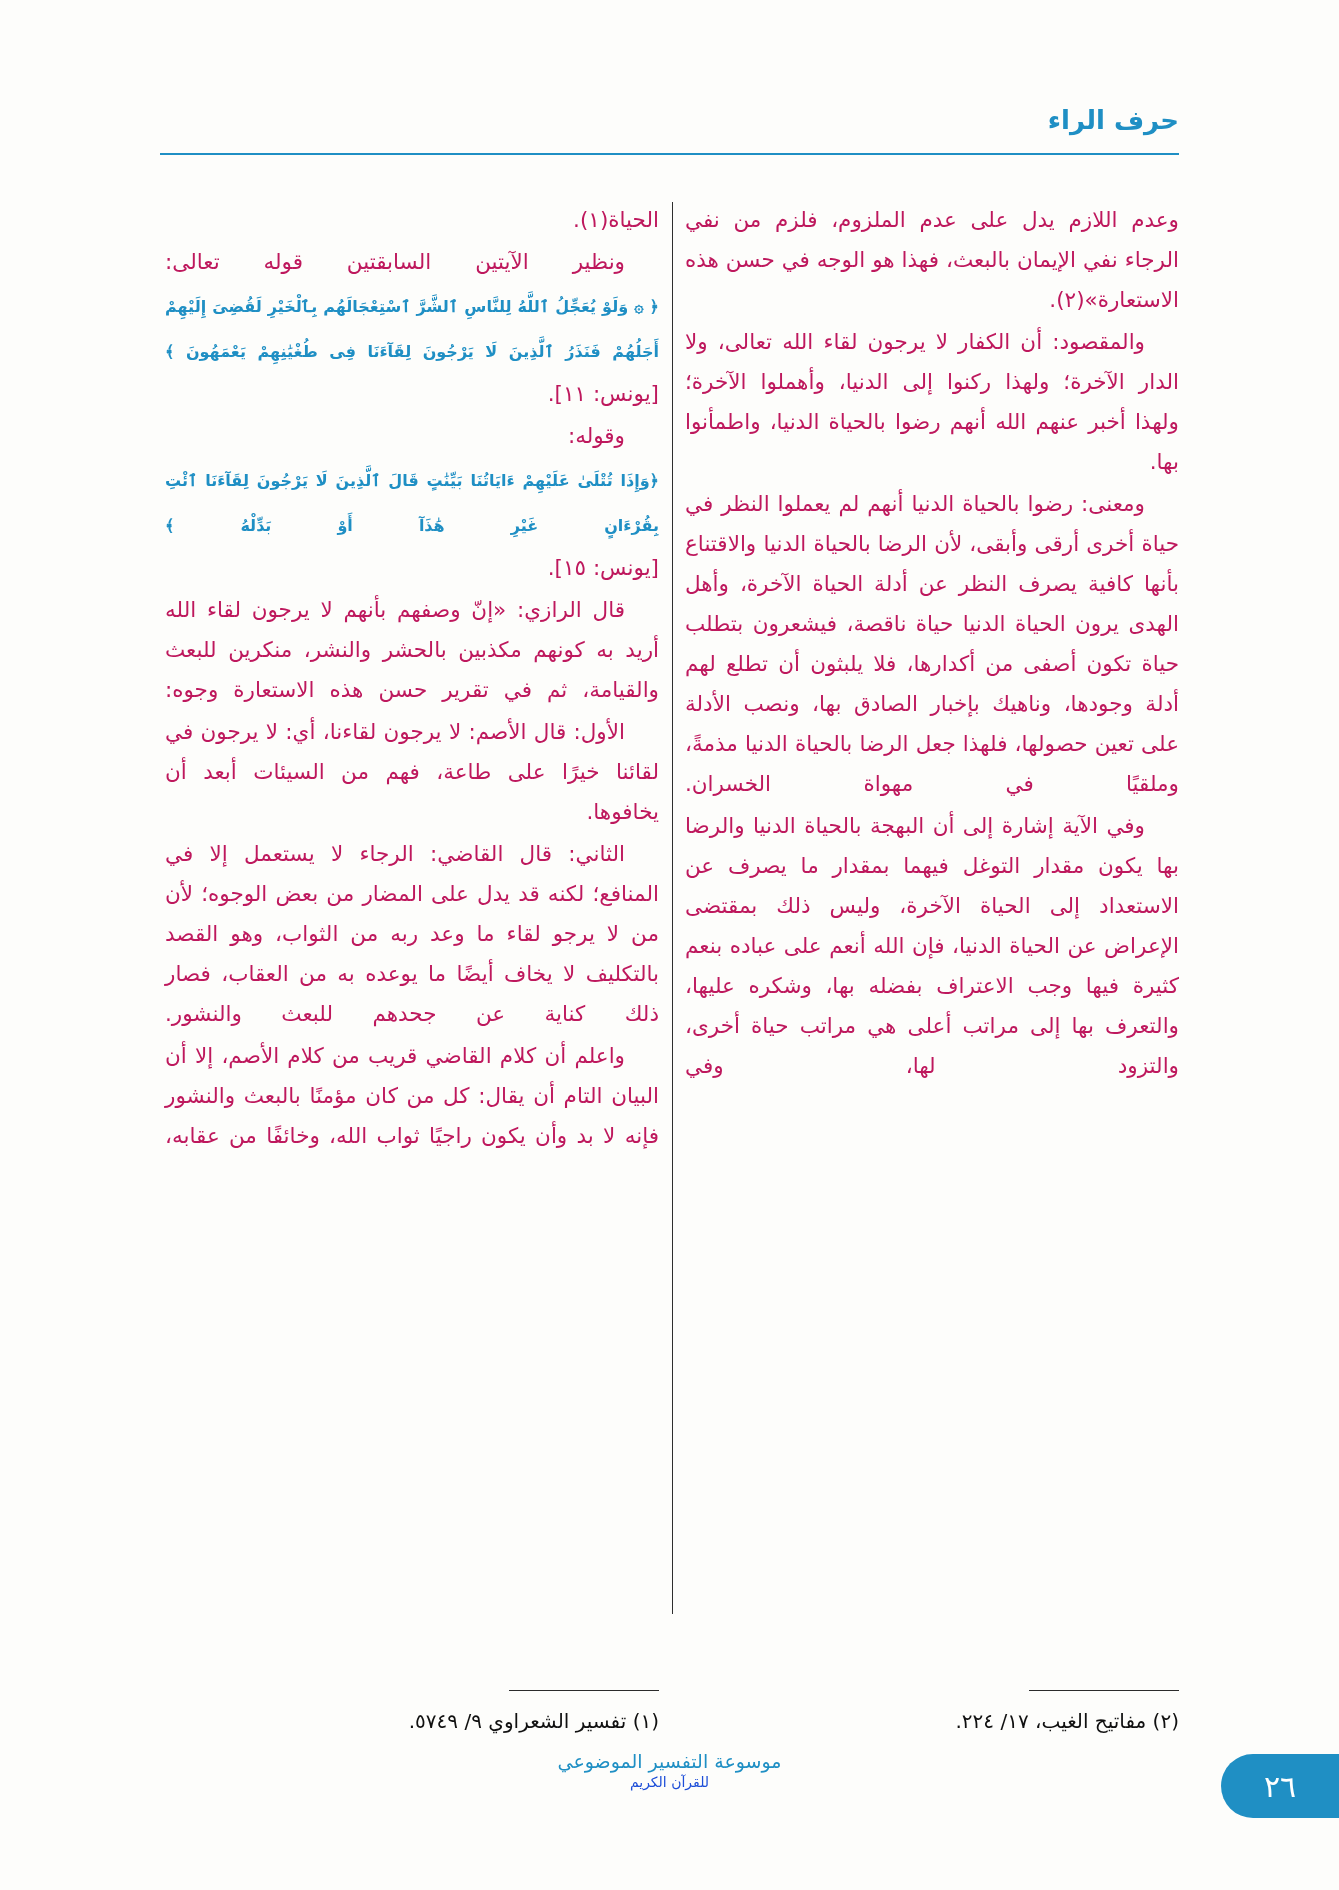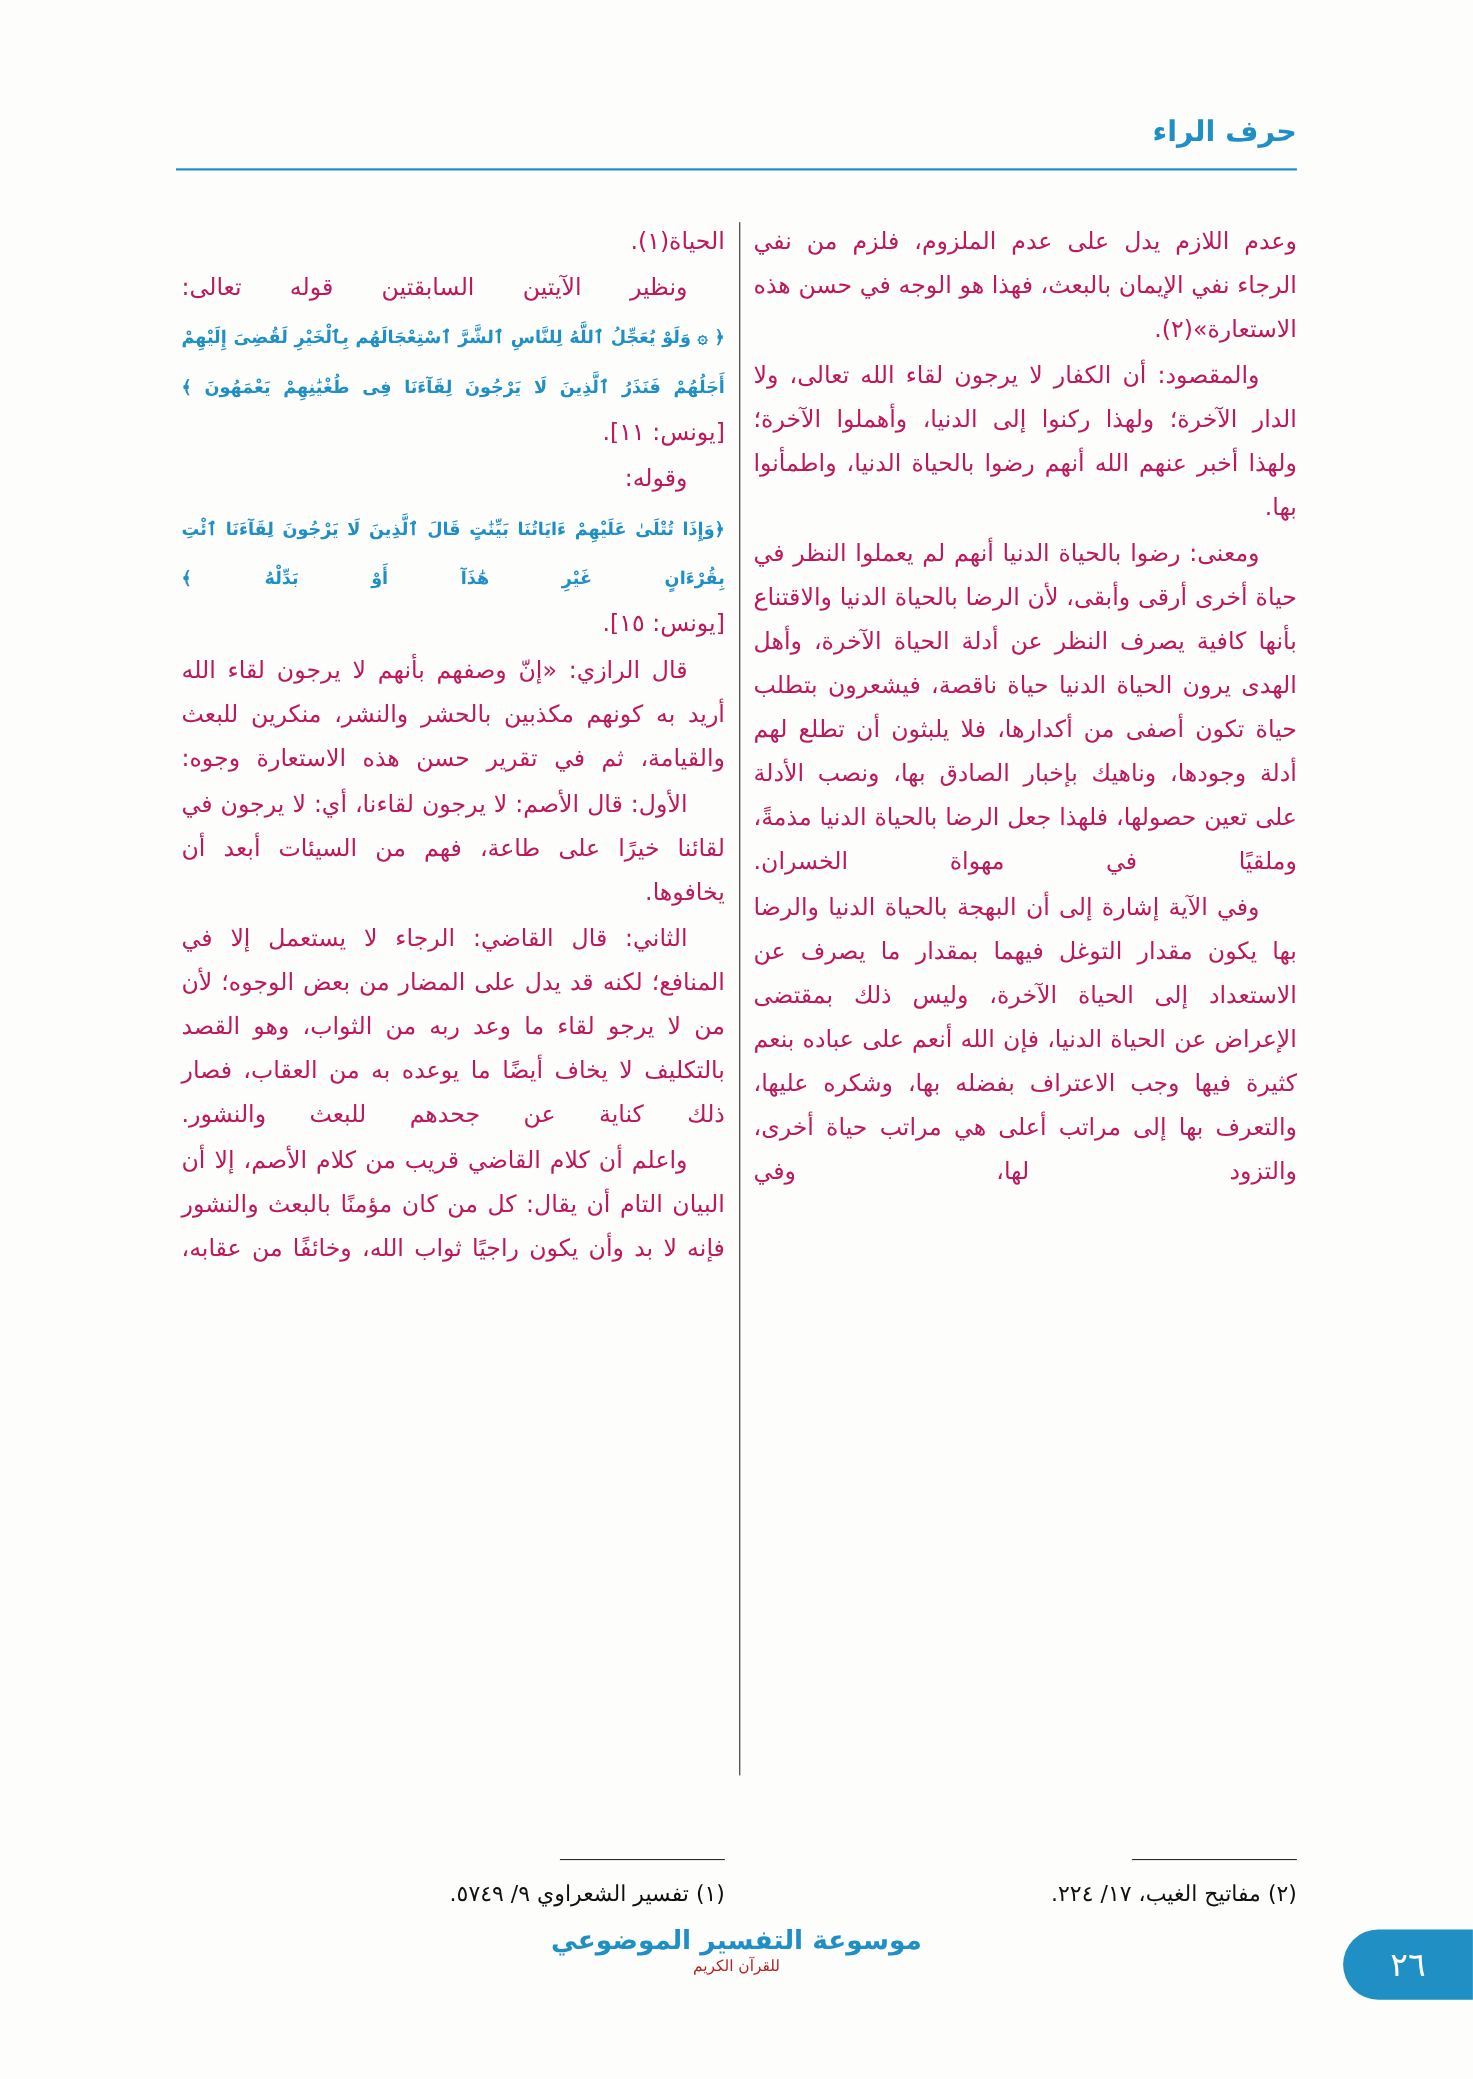--- a/index.html
+++ b/index.html
@@ -148,28 +148,28 @@
   .logo {
     position: absolute;
     left: 50%;
     transform: translateX(-50%);
     top: 10px;
     text-align: center;
     color: #1f8fc4;
     direction: rtl;
   }
   .logo .logo-main {
-    font-size: 24px;
-    font-weight: bold;
+    font-size: 19px;
+    font-weight: normal;
     letter-spacing: -1px;
   }
   .logo .logo-sub {
     font-size: 14px;
     margin-top: 2px;
-    color: #b91c1c;
+    color: #1d4ed8;
   }
   .page-number {
     position: absolute;
     right: 0;
     top: 14px;
     width: 118px;
     height: 64px;
     background: #1f8fc4;
     border-top-left-radius: 34px;
     border-bottom-left-radius: 34px;

